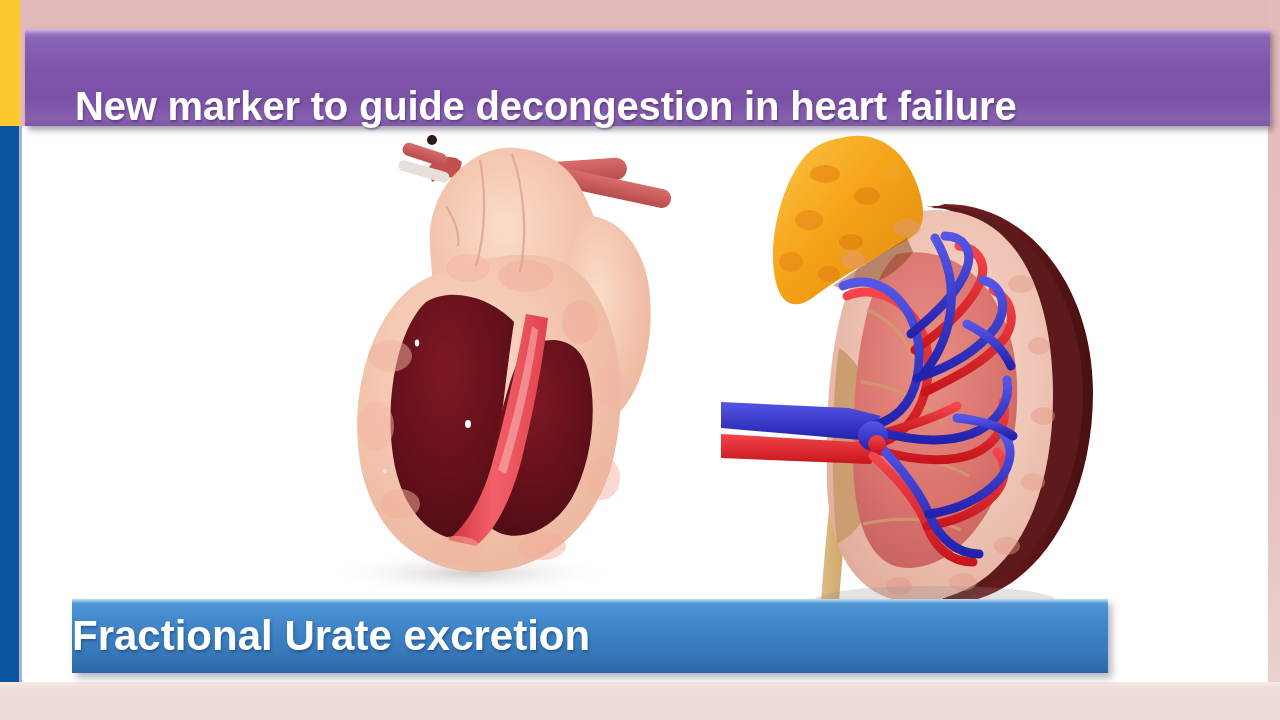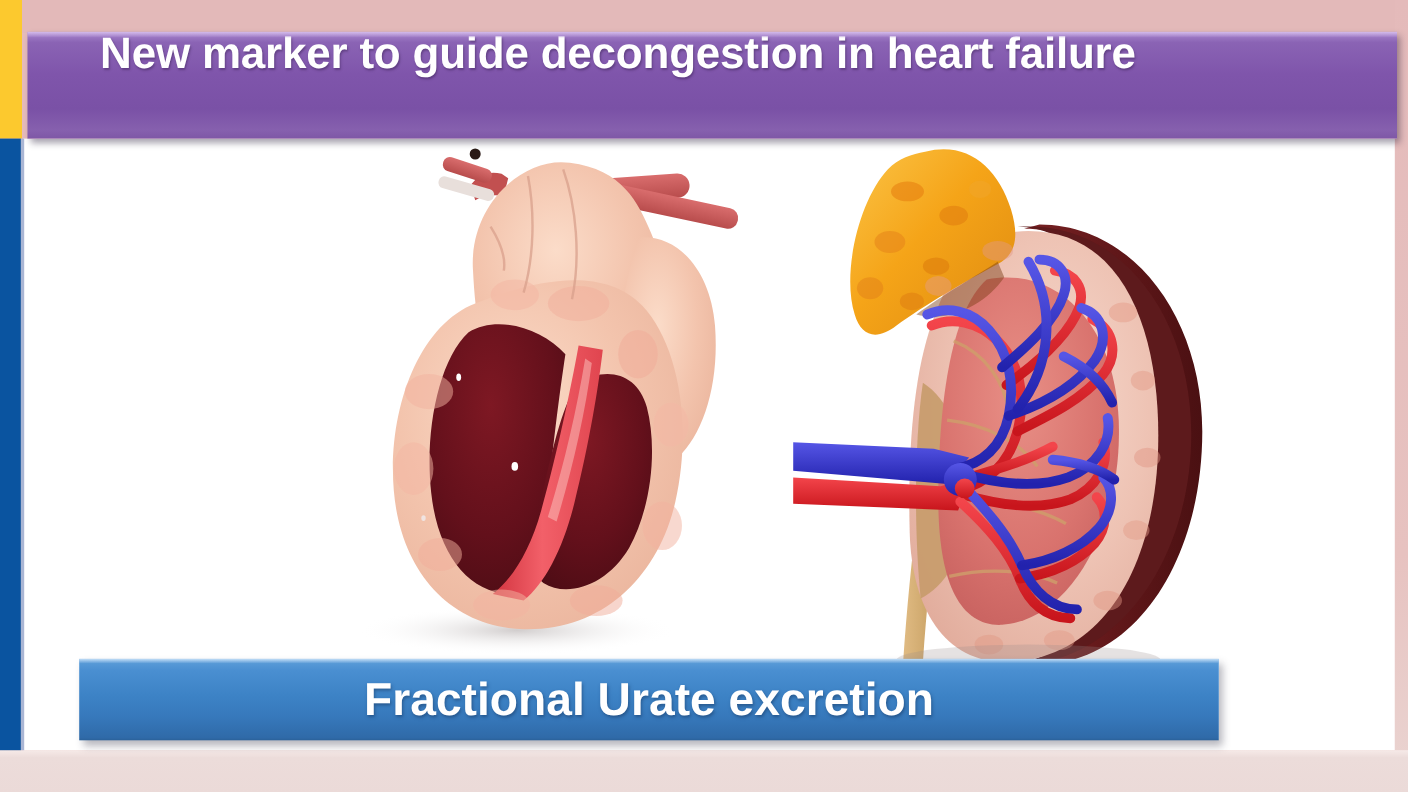--- a/index.html
+++ b/index.html
@@ -76,23 +76,23 @@
     background: linear-gradient(180deg,
         #a37fc8 0%,
         #9d79c4 4%,
         #8a63b4 10%,
         #7f55ab 40%,
         #7a51a6 72%,
         #8660ae 92%,
         #7e57a6 100%);
     box-shadow: 3px 4px 6px rgba(40,30,60,0.42);
     display: flex;
-    align-items: flex-start;
+    align-items: flex-end;
     box-sizing: border-box;
-    padding-left: 66px;
+    padding-left: 50px;
     padding-right: 20px;
   }
   .title-bar::before {
     content: "";
     position: absolute;
     left: 0; top: 0; right: 0; height: 5px;
     background: linear-gradient(180deg, rgba(214,190,236,.95), rgba(160,125,200,.25));
     pointer-events: none;
   }
   .title-text {
@@ -114,21 +114,20 @@
         #6ca9e0 0%,
         #5a9cd8 3%,
         #4a8fd1 14%,
         #3d83c6 44%,
         #3779bc 70%,
         #2f6aa8 97%,
         #2b6199 100%);
     box-shadow: 4px 5px 7px rgba(50,50,70,0.35);
     display: flex;
     align-items: center;
-    justify-content: center;
     box-sizing: border-box;
   }
   .caption-bar::before {
     content: "";
     position: absolute;
     left: 0; top: 0; right: 0; height: 4px;
     background: linear-gradient(180deg, rgba(200,225,248,.9), rgba(120,170,220,.2));
   }
   .caption-text {
     color: #ffffff;

